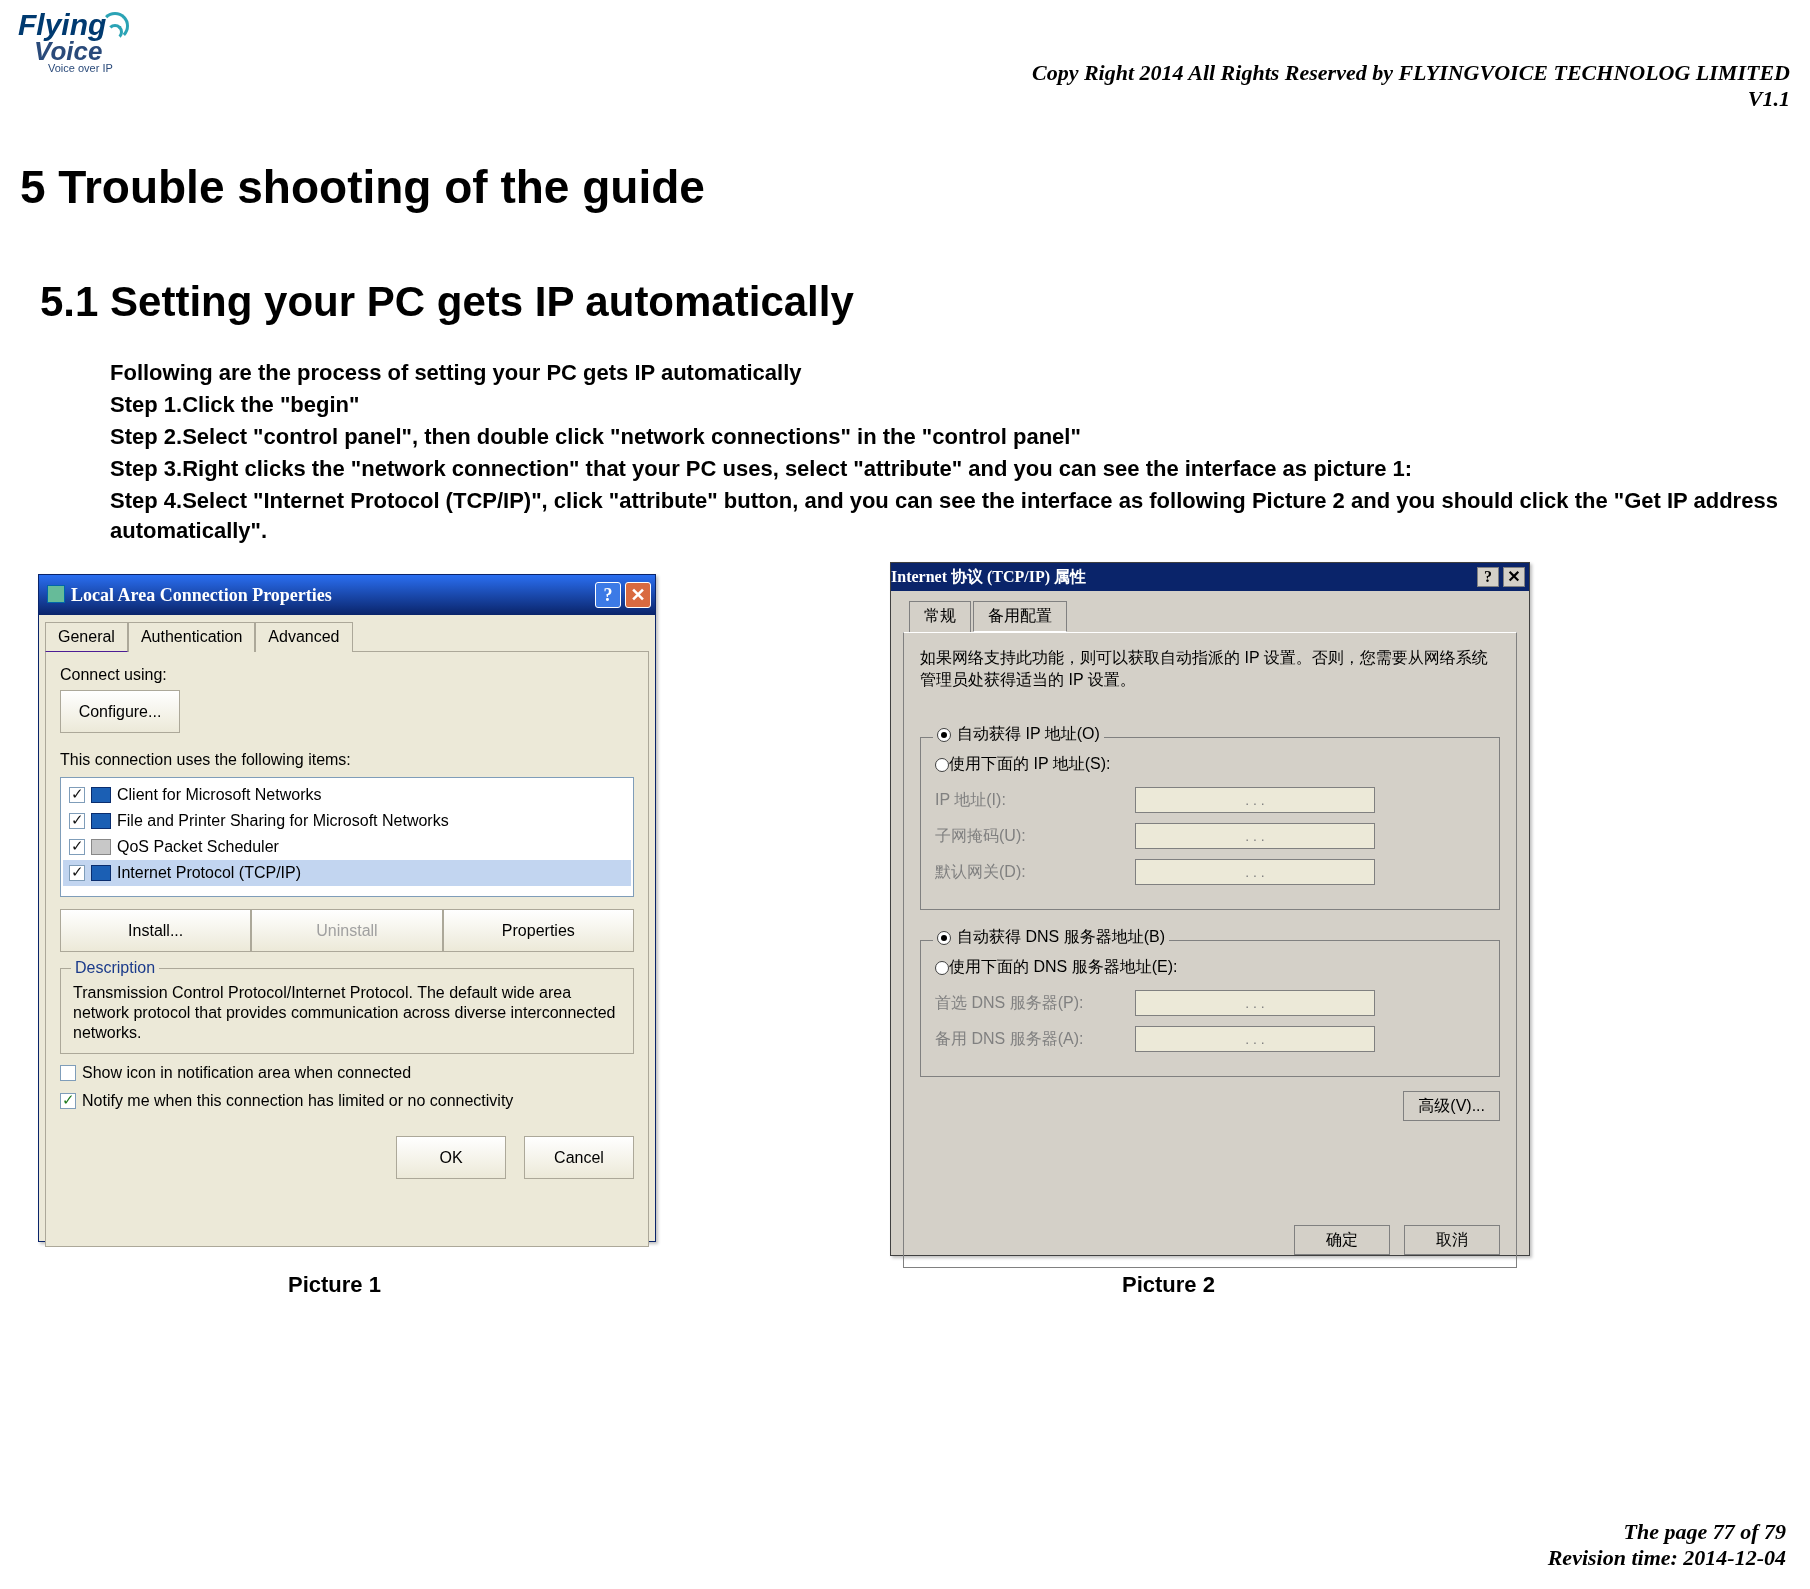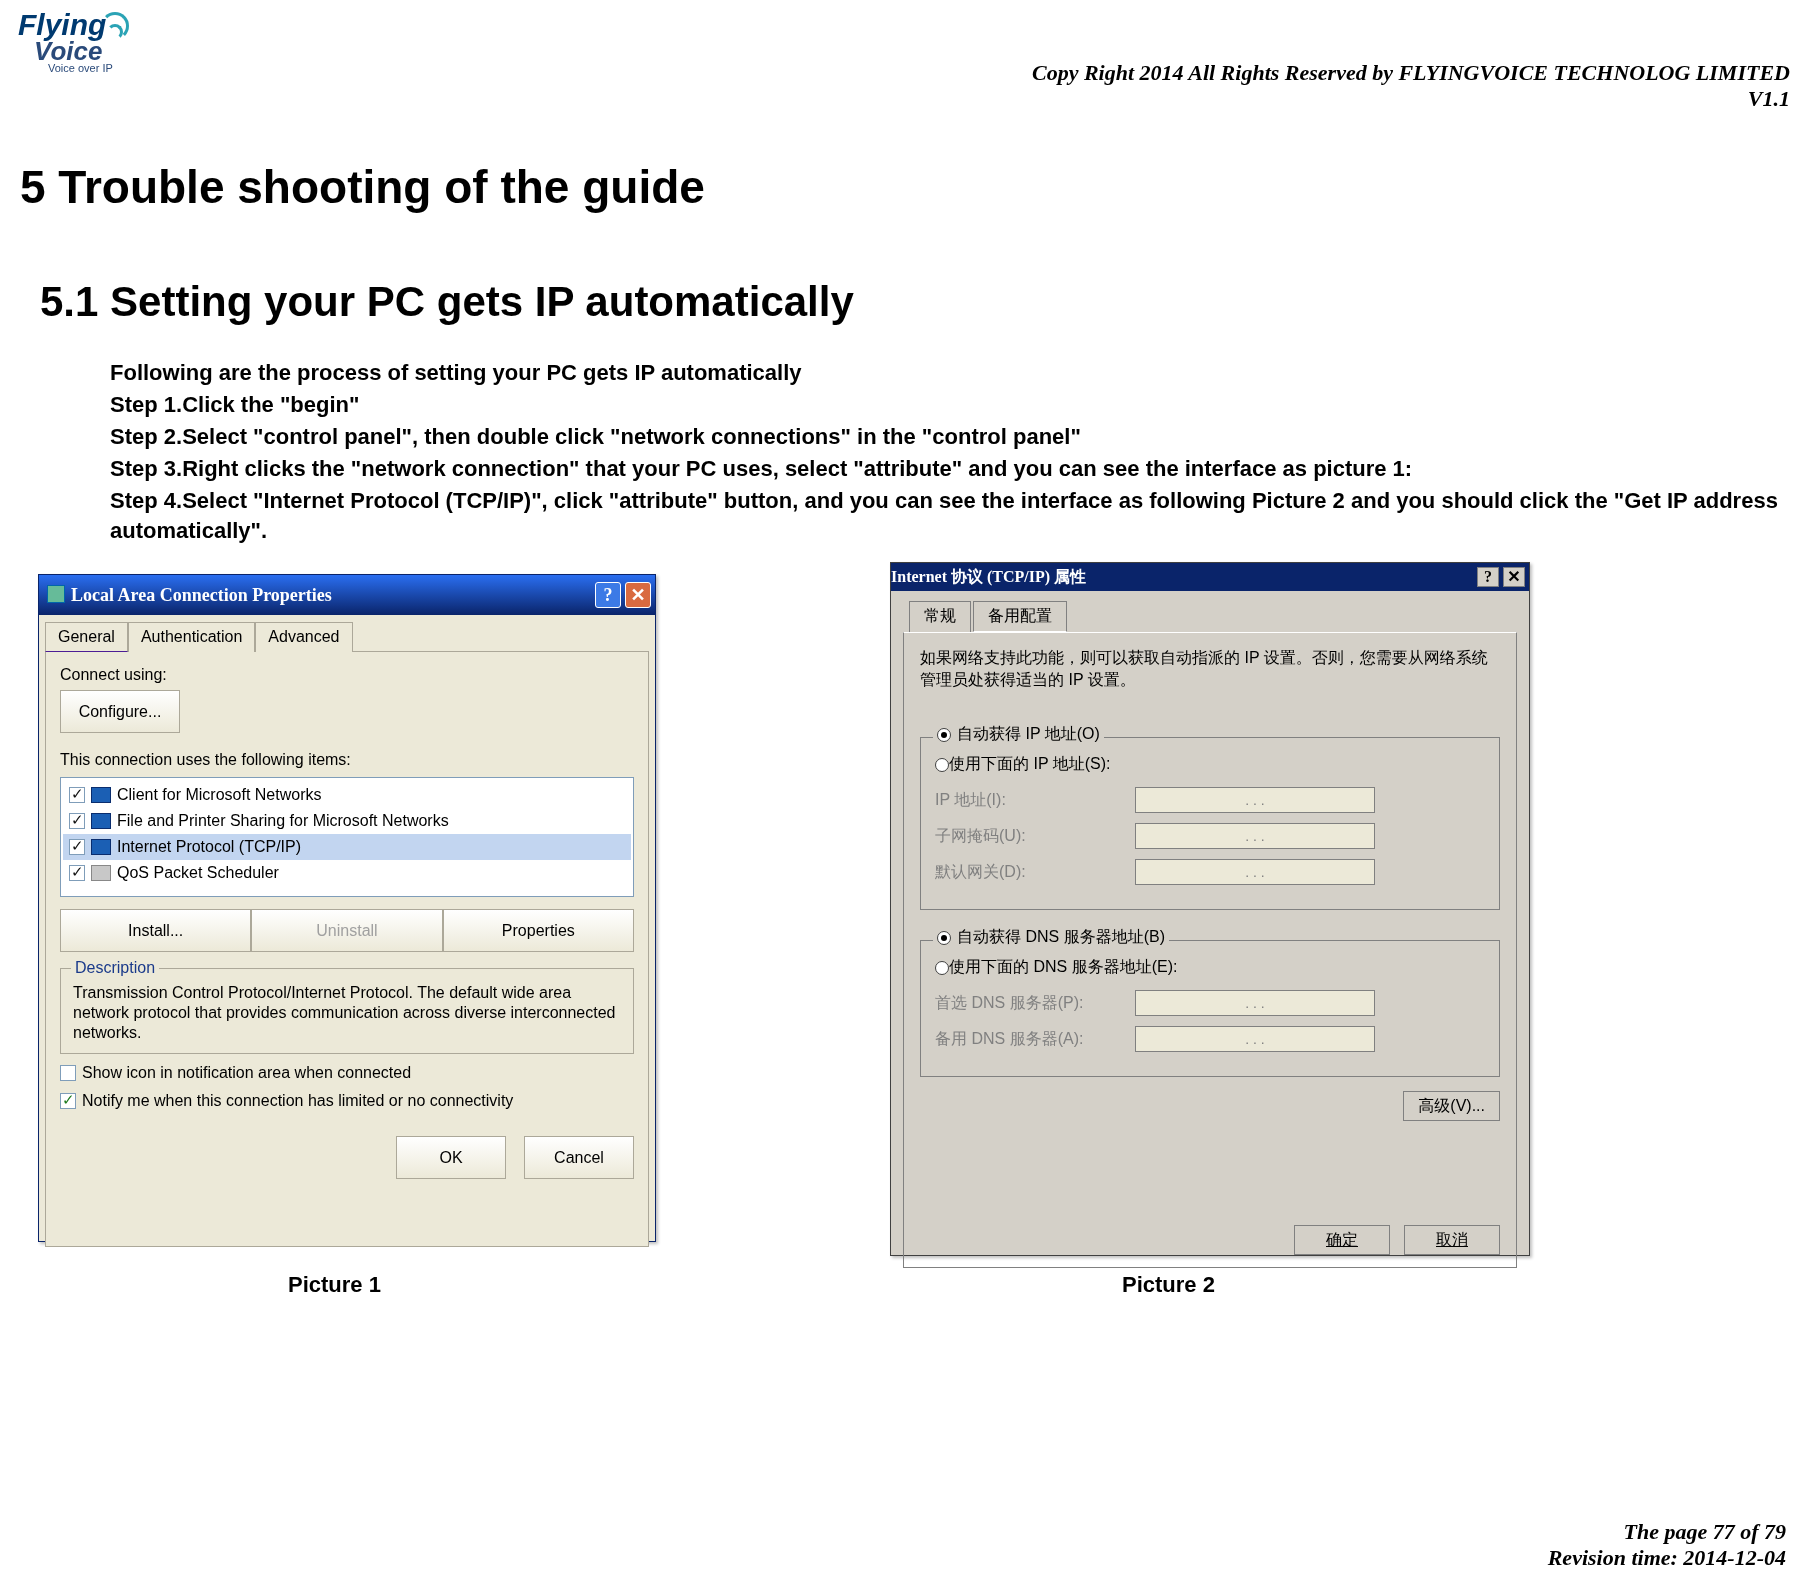--- a/index.html
+++ b/index.html
@@ -139,21 +139,21 @@
   .grp2 .floating-radio{ position:absolute; top:-14px; left:12px; background:#d4d0c8; padding:0 4px; display:flex; align-items:center; gap:6px; font-size:16px;}
   .radio{ width:14px;height:14px;border:1px solid #404040;border-radius:50%;background:#fff;position:relative;display:inline-block;}
   .radio.checked::after{content:"";position:absolute;top:3px;left:3px;width:6px;height:6px;background:#000;border-radius:50%;}
   .radioline{ display:flex;align-items:center;font-size:16px;margin-bottom:12px;}
   .formrow{ display:flex; align-items:center; margin-bottom:10px; }
   .formrow .flabel{ width:200px; font-size:16px; color:#808080; }
   .ipbox{ width:240px;height:26px;background:#fff;border:1px solid #808080;display:flex;align-items:center;justify-content:center;color:#808080;font-size:14px;}
   .ipbox.disabled{ background:#ece9d8; }
   .adv-row{ display:flex; justify-content:flex-end; margin-top:14px;}
   .btn2{ min-width:96px;height:30px;border:1px solid #808080;background:#d4d0c8;font-size:16px;padding:0 14px;}
-  .footer2{ position:absolute; bottom:12px; right:16px; display:flex; gap:14px;text-decoration:underline;}
+  .footer2{ position:absolute; bottom:12px; right:16px; display:flex; gap:14px;}
 
   .caption{ position:absolute; font: bold 22px Arial; }
   .cap1{ top:1272px; left:288px; }
   .cap2{ top:1272px; left:1122px; }
 
   .page-footer{
     position:absolute; bottom:18px; right:24px; text-align:right;
     font: italic bold 22px "Times New Roman", serif;
   }
 </style>
@@ -212,29 +212,29 @@
       <div class="li-row">
         <span class="chk"></span>
         <span class="li-icon"></span>
         <span class="li-text">Client for Microsoft Networks</span>
       </div>
       <div class="li-row">
         <span class="chk"></span>
         <span class="li-icon"></span>
         <span class="li-text">File and Printer Sharing for Microsoft Networks</span>
       </div>
+      <div class="li-row">
+        <span class="chk"></span>
+        <span class="li-icon gray"></span>
+        <span class="li-text">QoS Packet Scheduler</span>
+      </div>
       <div class="li-row li-selected">
         <span class="chk"></span>
         <span class="li-icon"></span>
         <span class="li-text">Internet Protocol (TCP/IP)</span>
-      </div>
-      <div class="li-row">
-        <span class="chk"></span>
-        <span class="li-icon gray"></span>
-        <span class="li-text">QoS Packet Scheduler</span>
       </div>
     </div>
 
     <div class="btnrow">
       <button class="btn" style="flex:1">Install...</button>
       <button class="btn disabled" style="flex:1">Uninstall</button>
       <button class="btn" style="flex:1">Properties</button>
     </div>
 
     <div class="groupbox">

